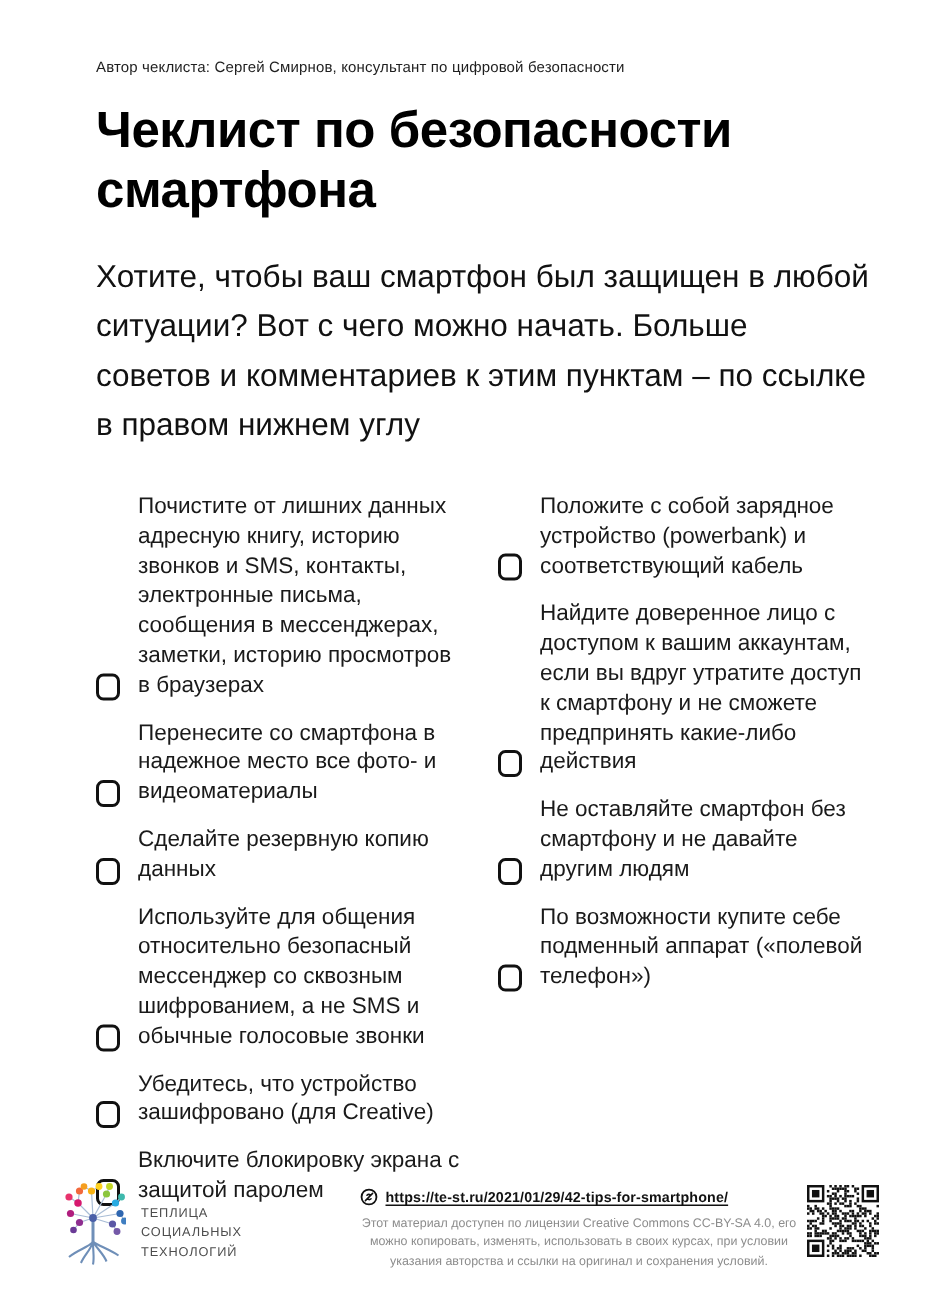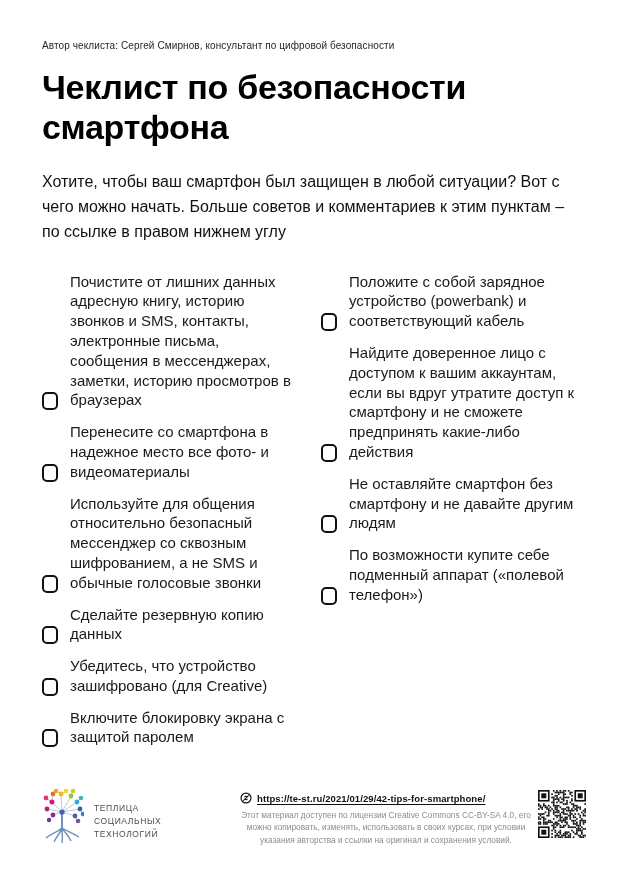--- a/index.html
+++ b/index.html
@@ -5,41 +5,41 @@
   * { margin: 0; padding: 0; box-sizing: border-box; }
   html, body { width: 620px; }
   body {
     height: 877px;
     background: #ffffff;
     font-family: "Liberation Sans", "DejaVu Sans", sans-serif;
     color: #1a1a1a;
     position: relative;
     overflow: hidden;
   }
-  .page { padding: 40px 40px 0 42px; }
+  .page { padding: 40px 40px 0 64px; }
 
   .author-line {
     font-size: 10px;
     color: #1f1f1f;
     letter-spacing: 0.1px;
   }
 
   .page-title {
     margin-top: 16px;
     font-size: 34px;
     font-weight: bold;
     line-height: 1.18;
     color: #000000;
     max-width: 520px;
     letter-spacing: -0.3px;
   }
 
   .intro {
     margin-top: 22px;
-    font-size: 16px;
+    font-size: 21px;
     line-height: 1.57;
     color: #111111;
     max-width: 545px;
   }
 
   .checklist {
     margin-top: 27px;
     display: grid;
     grid-template-columns: 1fr 1fr;
     column-gap: 20px;
@@ -142,25 +142,25 @@
       <div class="checklist-item">
         <span class="checkbox"></span>
         <span class="item-text">Почистите от лишних данных адресную книгу, историю звонков и SMS, контакты, электронные письма, сообщения в мессенджерах, заметки, историю просмотров в браузерах</span>
       </div>
       <div class="checklist-item">
         <span class="checkbox"></span>
         <span class="item-text">Перенесите со смартфона в надежное место все фото- и видеоматериалы</span>
       </div>
       <div class="checklist-item">
         <span class="checkbox"></span>
+        <span class="item-text">Сделайте резервную копию данных</span>
+      </div>
+      <div class="checklist-item">
+        <span class="checkbox"></span>
         <span class="item-text">Используйте для общения относительно безопасный мессенджер со сквозным шифрованием, а не SMS и обычные голосовые звонки</span>
-      </div>
-      <div class="checklist-item">
-        <span class="checkbox"></span>
-        <span class="item-text">Сделайте резервную копию данных</span>
       </div>
       <div class="checklist-item">
         <span class="checkbox"></span>
         <span class="item-text">Убедитесь, что устройство зашифровано (для Creative)</span>
       </div>
       <div class="checklist-item">
         <span class="checkbox"></span>
         <span class="item-text">Включите блокировку экрана с защитой паролем</span>
       </div>
     </div>

